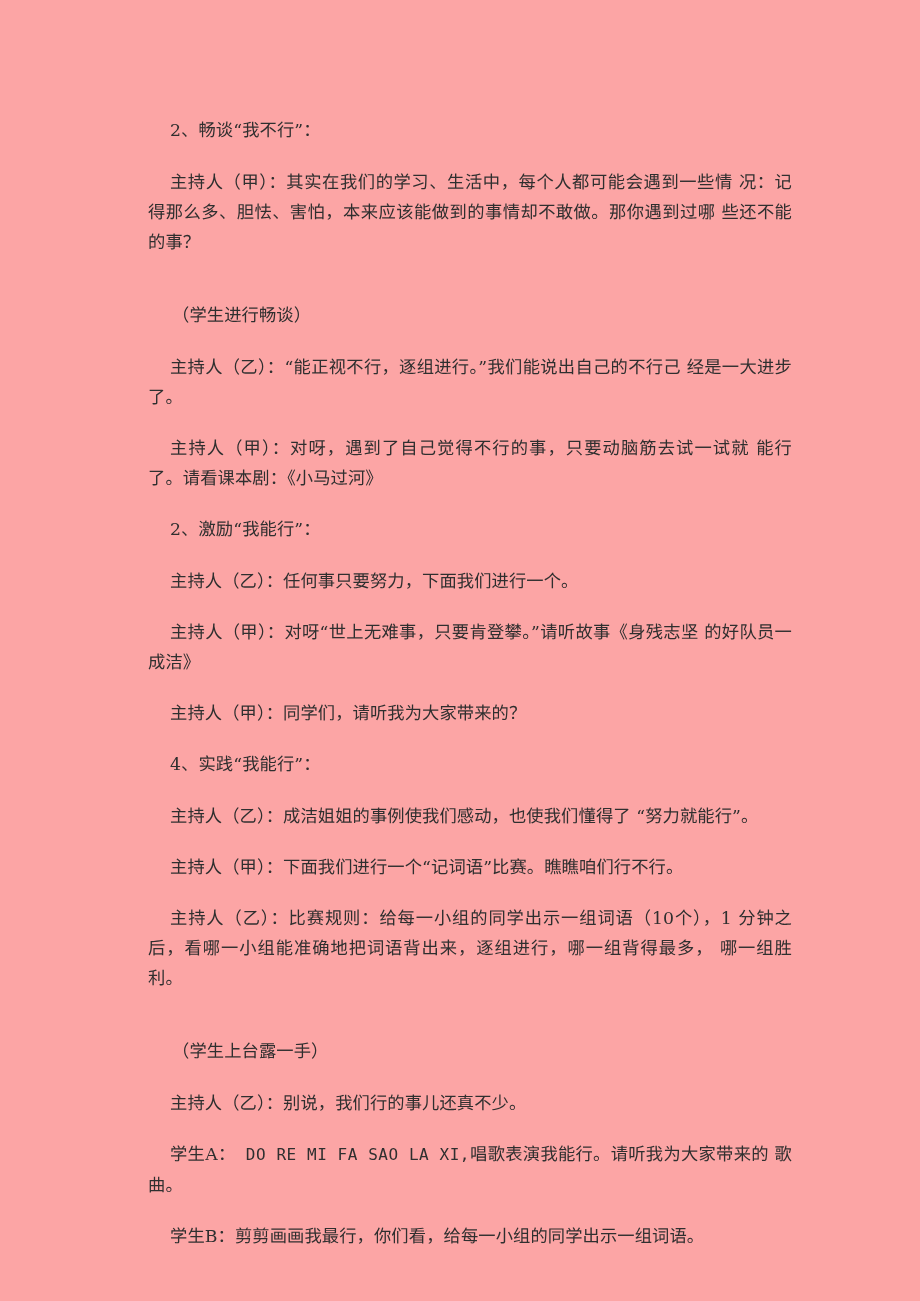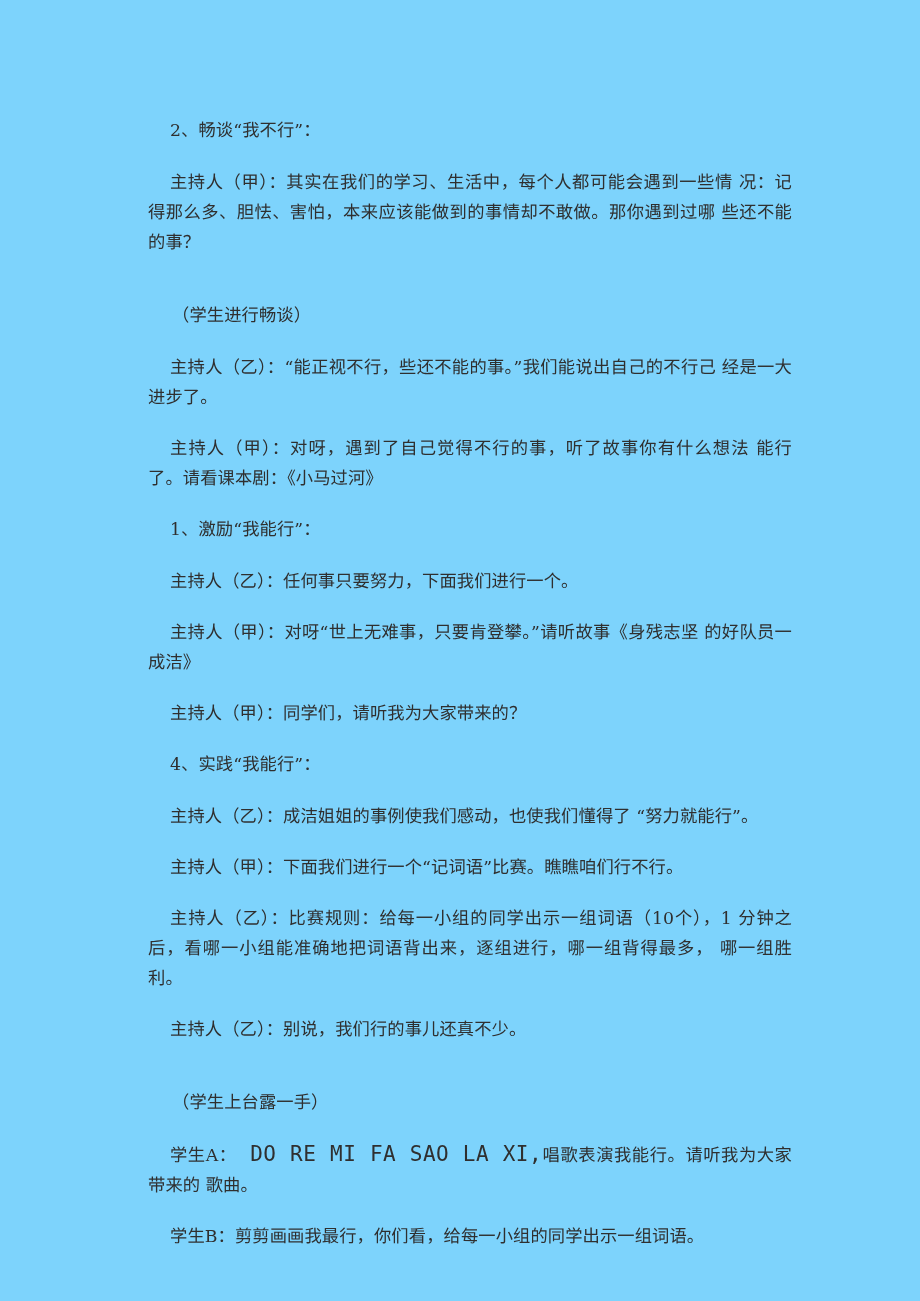--- a/index.html
+++ b/index.html
@@ -13,21 +13,21 @@
     height: 1301px;
     overflow: hidden;
     font-family: "DejaVu Serif", "Liberation Serif", serif;
     color: #2b2b2b;
   }
 
   .page {
     position: relative;
     width: 920px;
     height: 1301px;
-    background: #7dd3fc;
+    background: #fca5a5;
     box-sizing: border-box;
     padding: 115px 130px 0 148px;
   }
 
   .doc-body {
     width: 644px;
   }
 
   
   .para {
@@ -57,60 +57,60 @@
   
   .para.stage {
     text-indent: 24px;
     margin-bottom: 22px;
     margin-top: 43px;
   }
 
   
   .latin {
     font-family: "DejaVu Sans Mono", "Liberation Mono", monospace;
-    font-size: 21px;
+    font-size: 16px;
     letter-spacing: 0.5px;
     margin-top: 35px;
   }
 </style>
 </head>
 <body>
 
 <div class="page">
   <div class="doc-body">
 
     <p class="para section">2、畅谈“我不行”：</p>
 
     <p class="para indent">主持人（甲）：其实在我们的学习、生活中，每个人都可能会遇到一些情 况：记得那么多、胆怯、害怕，本来应该能做到的事情却不敢做。那你遇到过哪 些还不能的事？</p>
 
     <p class="para stage">（学生进行畅谈）</p>
 
-    <p class="para indent">主持人（乙）：“能正视不行，些还不能的事。”我们能说出自己的不行己 经是一大进步了。</p>
+    <p class="para indent">主持人（乙）：“能正视不行，逐组进行。”我们能说出自己的不行己 经是一大进步了。</p>
 
-    <p class="para indent">主持人（甲）：对呀，遇到了自己觉得不行的事，听了故事你有什么想法 能行了。请看课本剧：《小马过河》</p>
+    <p class="para indent">主持人（甲）：对呀，遇到了自己觉得不行的事，只要动脑筋去试一试就 能行了。请看课本剧：《小马过河》</p>
 
-    <p class="para section">1、激励“我能行”：</p>
+    <p class="para section">2、激励“我能行”：</p>
 
     <p class="para indent">主持人（乙）：任何事只要努力，下面我们进行一个。</p>
 
     <p class="para indent">主持人（甲）：对呀“世上无难事，只要肯登攀。”请听故事《身残志坚 的好队员一成洁》</p>
 
     <p class="para indent">主持人（甲）：同学们，请听我为大家带来的？</p>
 
     <p class="para section">4、实践“我能行”：</p>
 
     <p class="para indent">主持人（乙）：成洁姐姐的事例使我们感动，也使我们懂得了 “努力就能行”。</p>
 
     <p class="para indent">主持人（甲）：下面我们进行一个“记词语”比赛。瞧瞧咱们行不行。</p>
 
     <p class="para indent">主持人（乙）：比赛规则：给每一小组的同学出示一组词语（10个），1 分钟之后，看哪一小组能准确地把词语背出来，逐组进行，哪一组背得最多， 哪一组胜利。</p>
 
 
+    <p class="para stage">（学生上台露一手）</p>
+
     <p class="para indent">主持人（乙）：别说，我们行的事儿还真不少。</p>
-
-    <p class="para stage">（学生上台露一手）</p>
 
     <p class="para indent"><span>学生A：</span><span class="latin"> DO RE MI FA SAO LA XI,</span><span>唱歌表演我能行。请听我为大家带来的 歌曲。</span></p>
 
     <p class="para indent">学生B：剪剪画画我最行，你们看，给每一小组的同学出示一组词语。</p>
 
   </div>
 </div>
 
 </body></html>

